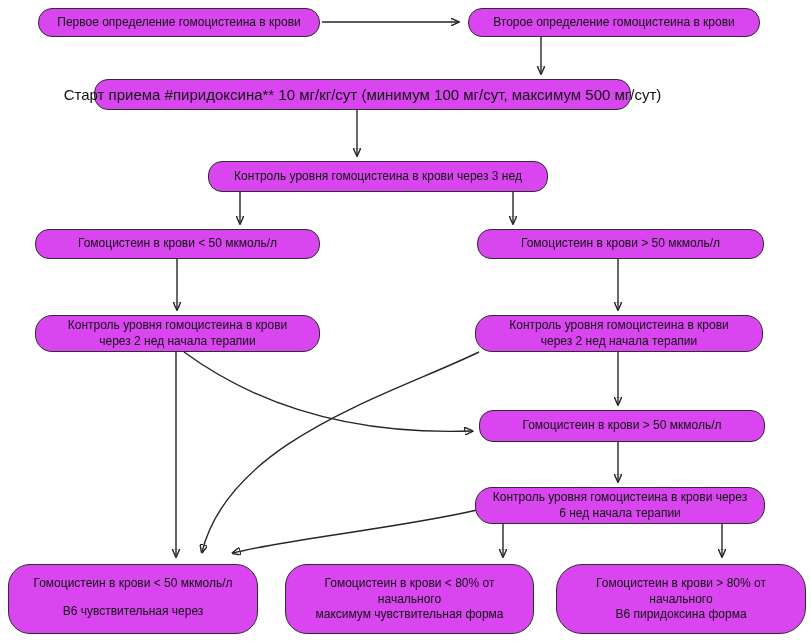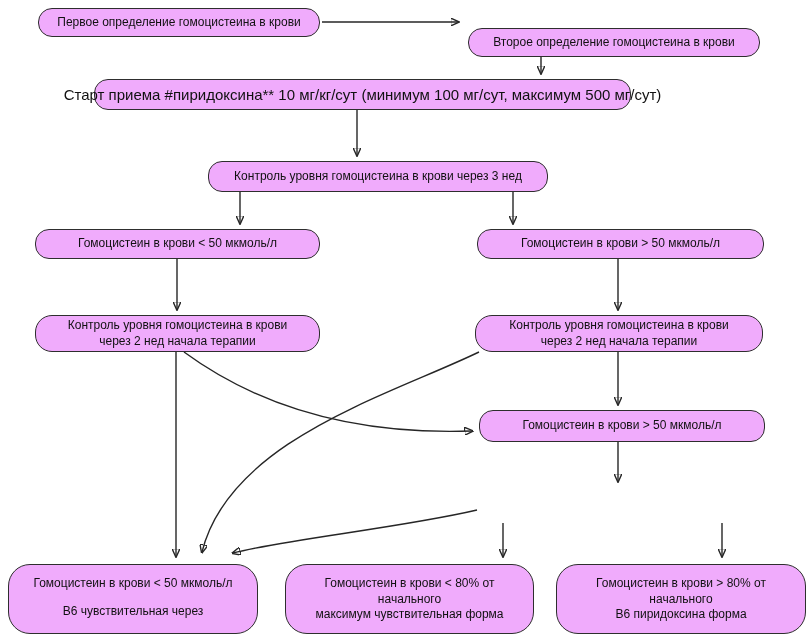--- a/index.html
+++ b/index.html
@@ -9,21 +9,21 @@
     background:#ffffff;
     font-family:"Liberation Sans","DejaVu Sans",sans-serif;
     color:#111111;
     overflow:hidden;
   }
   .edges{position:absolute;left:0;top:0;width:811px;height:641px;}
   .edges path{stroke:#262626;stroke-width:1.4;fill:none;}
   .node{
     position:absolute;
     box-sizing:border-box;
-    background:#f0abfc;
+    background:#d946ef;
     border:1.5px solid #2e2e2e;
     border-radius:15px;
     display:flex;
     flex-direction:column;
     align-items:center;
     justify-content:center;
     text-align:center;
     font-size:12px;
     line-height:1.3;
     z-index:2;
@@ -63,21 +63,21 @@
     <path d="M 618 442 V 481" marker-end="url(#ah)"></path>
     <path d="M 477 510 C 400 528 287 539 233 553" marker-end="url(#ah)"></path>
     <path d="M 503 523 V 556" marker-end="url(#ah)"></path>
     <path d="M 722 523 V 556" marker-end="url(#ah)"></path>
   </svg>
 
   <div class="node pill" style="left:38px;top:8px;width:282px;height:29px;">
     <span>Первое определение гомоцистеина в крови</span>
   </div>
 
-  <div class="node pill" style="left:468px;top:8px;width:292px;height:29px;margin-top:20px;">
+  <div class="node pill" style="left:468px;top:8px;width:292px;height:29px;">
     <span>Второе определение гомоцистеина в крови</span>
   </div>
 
   <div class="node pill" style="left:94px;top:79px;width:537px;height:31px;font-size:15px;">
     <span>Старт приема #пиридоксина** 10 мг/кг/сут (минимум 100 мг/сут, максимум 500 мг/сут)</span>
   </div>
 
   <div class="node pill" style="left:208px;top:161px;width:340px;height:31px;">
     <span>Контроль уровня гомоцистеина в крови через 3 нед</span>
   </div>
@@ -97,29 +97,33 @@
 
   <div class="node twoline" style="left:475px;top:315px;width:288px;height:37px;">
     <span>Контроль уровня гомоцистеина в крови</span>
     <span>через 2 нед начала терапии</span>
   </div>
 
   <div class="node pill" style="left:479px;top:410px;width:286px;height:32px;">
     <span>Гомоцистеин в крови &gt; 50 мкмоль/л</span>
   </div>
 
+  <div class="node twoline" style="left:475px;top:487px;width:290px;height:37px;">
+    <span>Контроль уровня гомоцистеина в крови через</span>
+    <span>6 нед начала терапии</span>
+  </div>
 
   <div class="node outcome" style="left:8px;top:564px;width:250px;height:70px;">
     <span class="title">Гомоцистеин в крови &lt; 50 мкмоль/л</span>
     <span class="subtitle">В6 чувствительная через</span>
   </div>
 
   <div class="node outcome" style="left:285px;top:564px;width:249px;height:70px;">
     <span class="title" style="max-width:190px;">Гомоцистеин в крови &lt; 80% от начального</span>
     <span class="subtitle">максимум чувствительная форма</span>
   </div>
 
-  <div class="node outcome" style="left:556px;top:564px;width:250px;height:70px;">
+  <div class="node outcome" style="left:556px;top:564px;width:250px;height:70px;border-radius:26px;">
     <span class="title" style="max-width:190px;">Гомоцистеин в крови &gt; 80% от начального</span>
     <span class="subtitle">В6 пиридоксина форма</span>
   </div>
 
 </div>
 
 </body></html>

